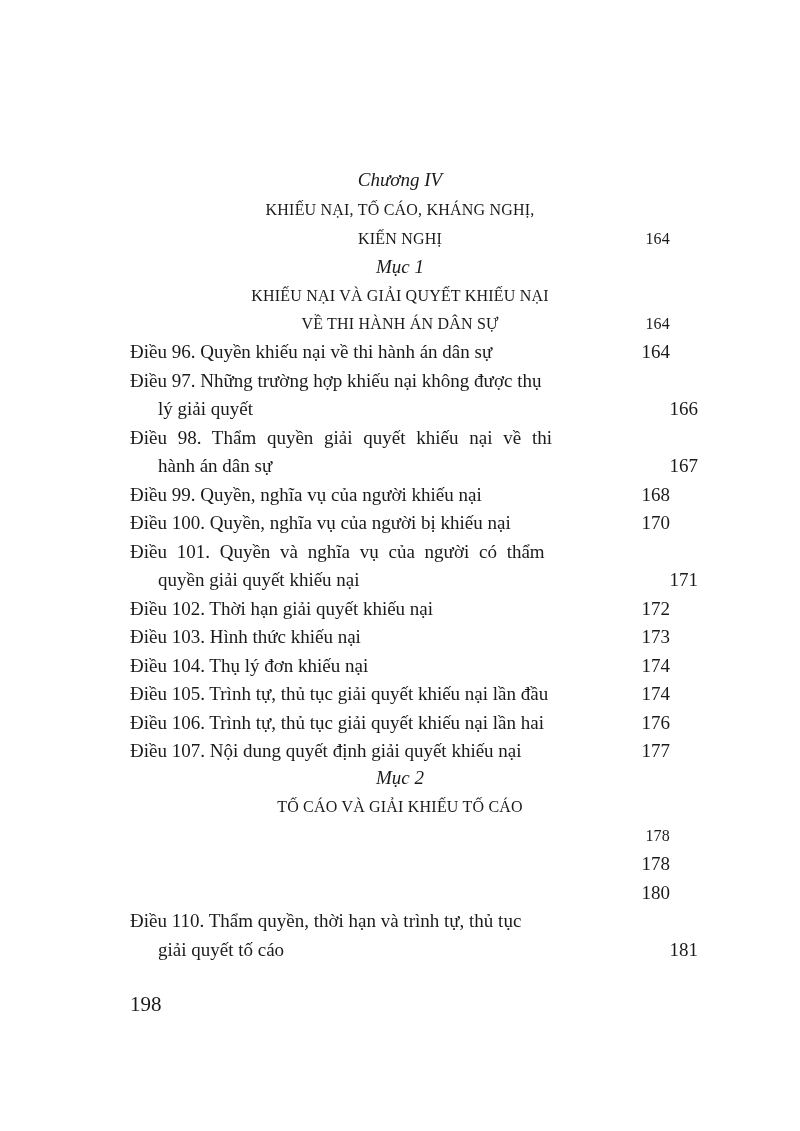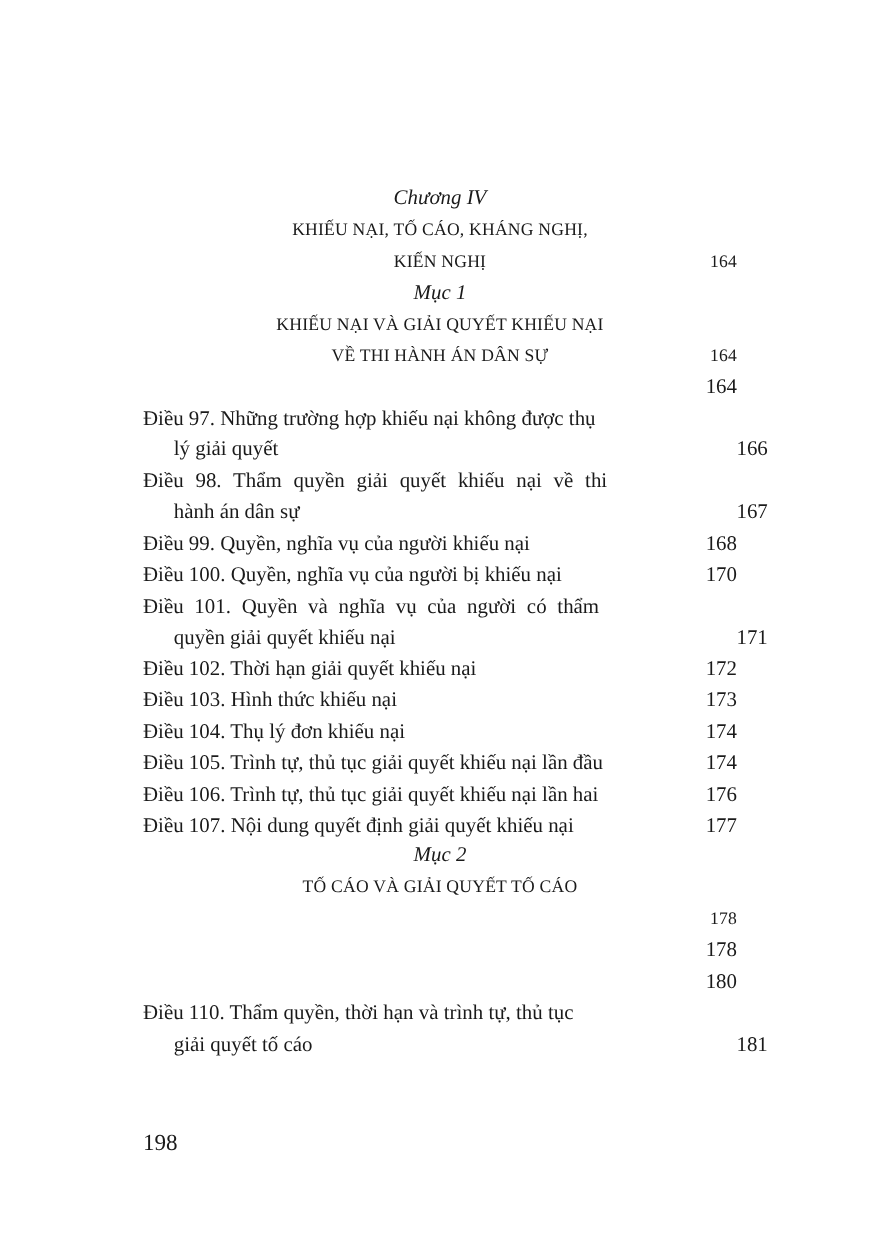--- a/index.html
+++ b/index.html
@@ -6,53 +6,53 @@
   body { width: 800px; height: 1131px; position: relative; overflow: hidden;
          font-family: "Liberation Serif", "DejaVu Serif", serif; color: #1a1a1a; }
   .page { position: absolute; left: 0; top: 0; width: 800px; height: 798px; }
   .line { position: absolute; left: 130px; width: 540px; height: 28px;
           font-size: 19px; line-height: 28px; white-space: nowrap; }
   .center { text-align: center; }
   .italic { font-style: italic; }
   .caps { font-size: 16px; letter-spacing: 0.2px; }
   .num { position: absolute; right: 0; top: 0; }
   .indent { padding-left: 28px; }
-  .pagenum { position: absolute; left: 130px; top: 992px; font-size: 21px; margin-top: 34px; }
+  .pagenum { position: absolute; left: 130px; top: 992px; font-size: 21px; }
 </style>
 </head>
 <body>
 
 <div class="page">
 
   <div class="line center italic" style="top:166px"><span>Chương IV</span></div>
   <div class="line center caps" style="top:196px"><span>KHIẾU NẠI, TỐ CÁO, KHÁNG NGHỊ,</span></div>
   <div class="line center caps" style="top:225px"><span>KIẾN NGHỊ</span><span class="num">164</span></div>
 
   <div class="line center italic" style="top:253px"><span>Mục 1</span></div>
   <div class="line center caps" style="top:282px"><span>KHIẾU NẠI VÀ GIẢI QUYẾT KHIẾU NẠI</span></div>
   <div class="line center caps" style="top:310px"><span>VỀ THI HÀNH ÁN DÂN SỰ</span><span class="num">164</span></div>
 
-  <div class="line" style="top:338px"><span class="num">164</span></div>
+  <div class="line" style="top:338px"><span>Điều 96. Quyền khiếu nại về thi hành án dân sự</span><span class="num">164</span></div>
   <div class="line" style="top:367px"><span>Điều 97. Những trường hợp khiếu nại không được thụ</span></div>
   <div class="line indent" style="top:395px"><span>lý giải quyết</span><span class="num">166</span></div>
   <div class="line" style="top:424px; word-spacing:6px"><span>Điều 98. Thẩm quyền giải quyết khiếu nại về thi</span></div>
   <div class="line indent" style="top:452px"><span>hành án dân sự</span><span class="num">167</span></div>
   <div class="line" style="top:481px"><span>Điều 99. Quyền, nghĩa vụ của người khiếu nại</span><span class="num">168</span></div>
   <div class="line" style="top:509px"><span>Điều 100. Quyền, nghĩa vụ của người bị khiếu nại</span><span class="num">170</span></div>
   <div class="line" style="top:538px; word-spacing:5px"><span>Điều 101. Quyền và nghĩa vụ của người có thẩm</span></div>
   <div class="line indent" style="top:566px"><span>quyền giải quyết khiếu nại</span><span class="num">171</span></div>
   <div class="line" style="top:595px"><span>Điều 102. Thời hạn giải quyết khiếu nại</span><span class="num">172</span></div>
   <div class="line" style="top:623px"><span>Điều 103. Hình thức khiếu nại</span><span class="num">173</span></div>
   <div class="line" style="top:652px"><span>Điều 104. Thụ lý đơn khiếu nại</span><span class="num">174</span></div>
   <div class="line" style="top:680px"><span>Điều 105. Trình tự, thủ tục giải quyết khiếu nại lần đầu</span><span class="num">174</span></div>
   <div class="line" style="top:709px"><span>Điều 106. Trình tự, thủ tục giải quyết khiếu nại lần hai</span><span class="num">176</span></div>
   <div class="line" style="top:737px"><span>Điều 107. Nội dung quyết định giải quyết khiếu nại</span><span class="num">177</span></div>
 
   <div class="line center italic" style="top:764px"><span>Mục 2</span></div>
-  <div class="line center caps" style="top:793px"><span>TỐ CÁO VÀ GIẢI QUYẾT TỐ CÁO</span></div>
+  <div class="line center caps" style="top:793px"><span>TỐ CÁO VÀ GIẢI KHIẾU TỐ CÁO</span></div>
   <div class="line center caps" style="top:822px"><span class="num">178</span></div>
 
   <div class="line" style="top:850px"><span class="num">178</span></div>
   <div class="line" style="top:879px"><span class="num">180</span></div>
   <div class="line" style="top:907px"><span>Điều 110. Thẩm quyền, thời hạn và trình tự, thủ tục</span></div>
   <div class="line indent" style="top:936px"><span>giải quyết tố cáo</span><span class="num">181</span></div>
 
   <div class="pagenum">198</div>
 </div>
 

